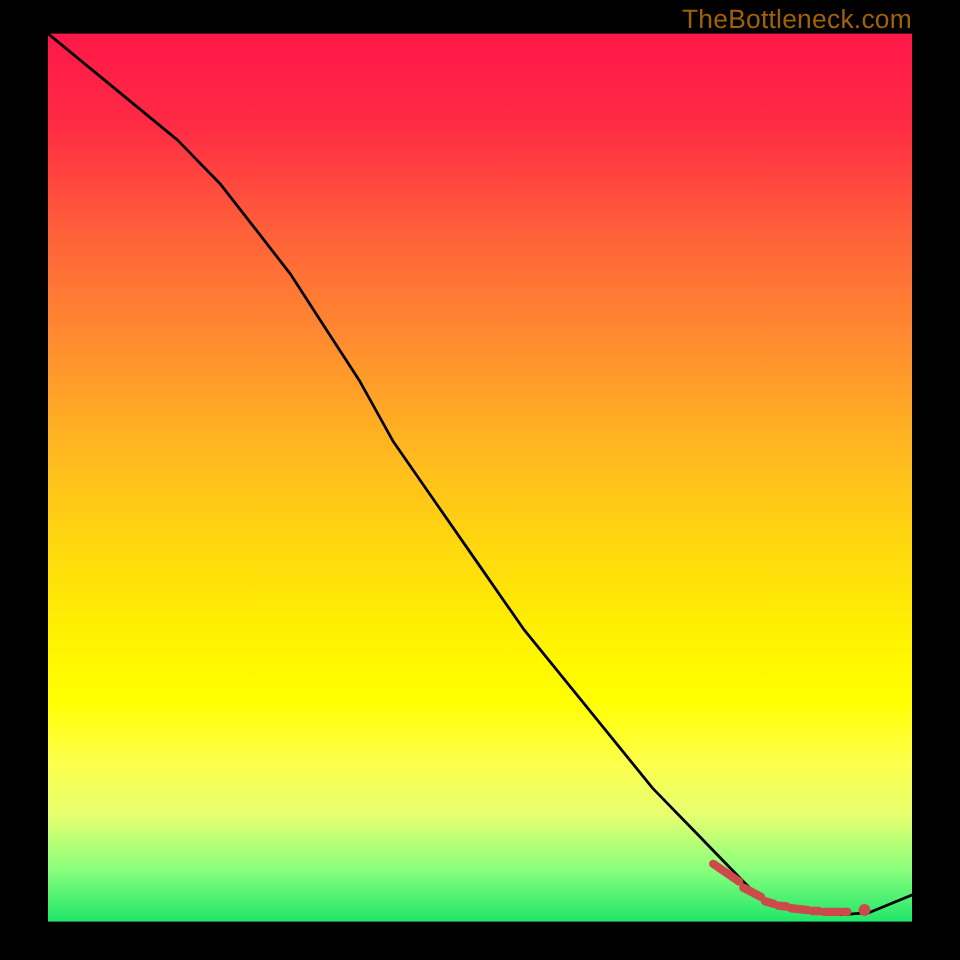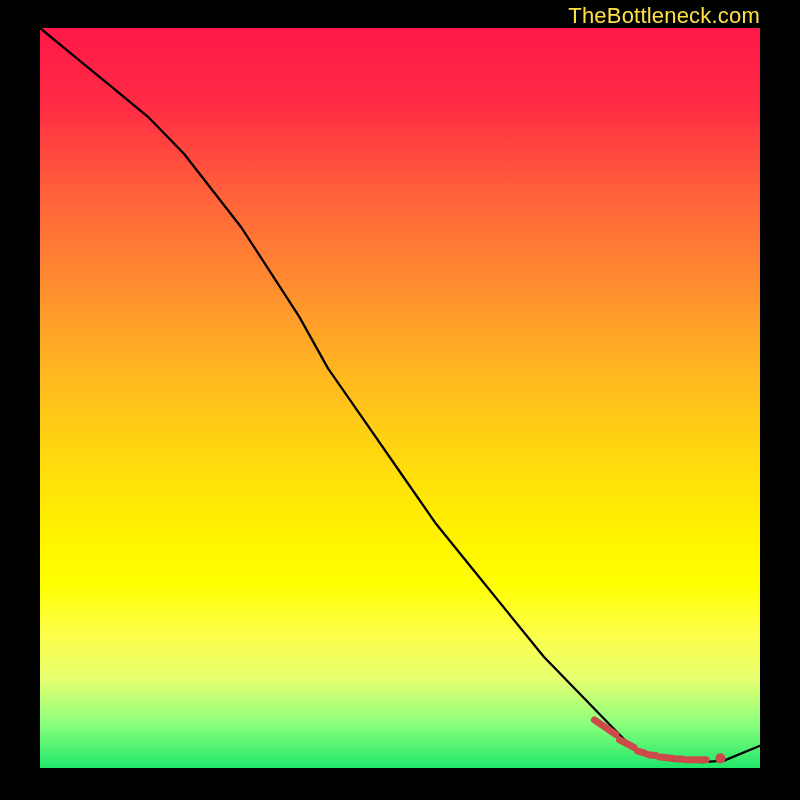--- a/index.html
+++ b/index.html
@@ -37,21 +37,21 @@
       #fdff4a 82%,
       #e6ff70 88%,
       #8cff7d 94%,
       #20e66a 100%
     );
   }
   .watermark {
     position: absolute;
     top: 3px;
     right: 40px;
-    color: #fde047;
+    color: #a16207;
     font-size: 22px;
     letter-spacing: 0.2px;
     font-weight: 400;
   }
   svg.overlay {
     position: absolute;
     left: 40px;
     top: 28px;
     width: 720px;
     height: 740px;

